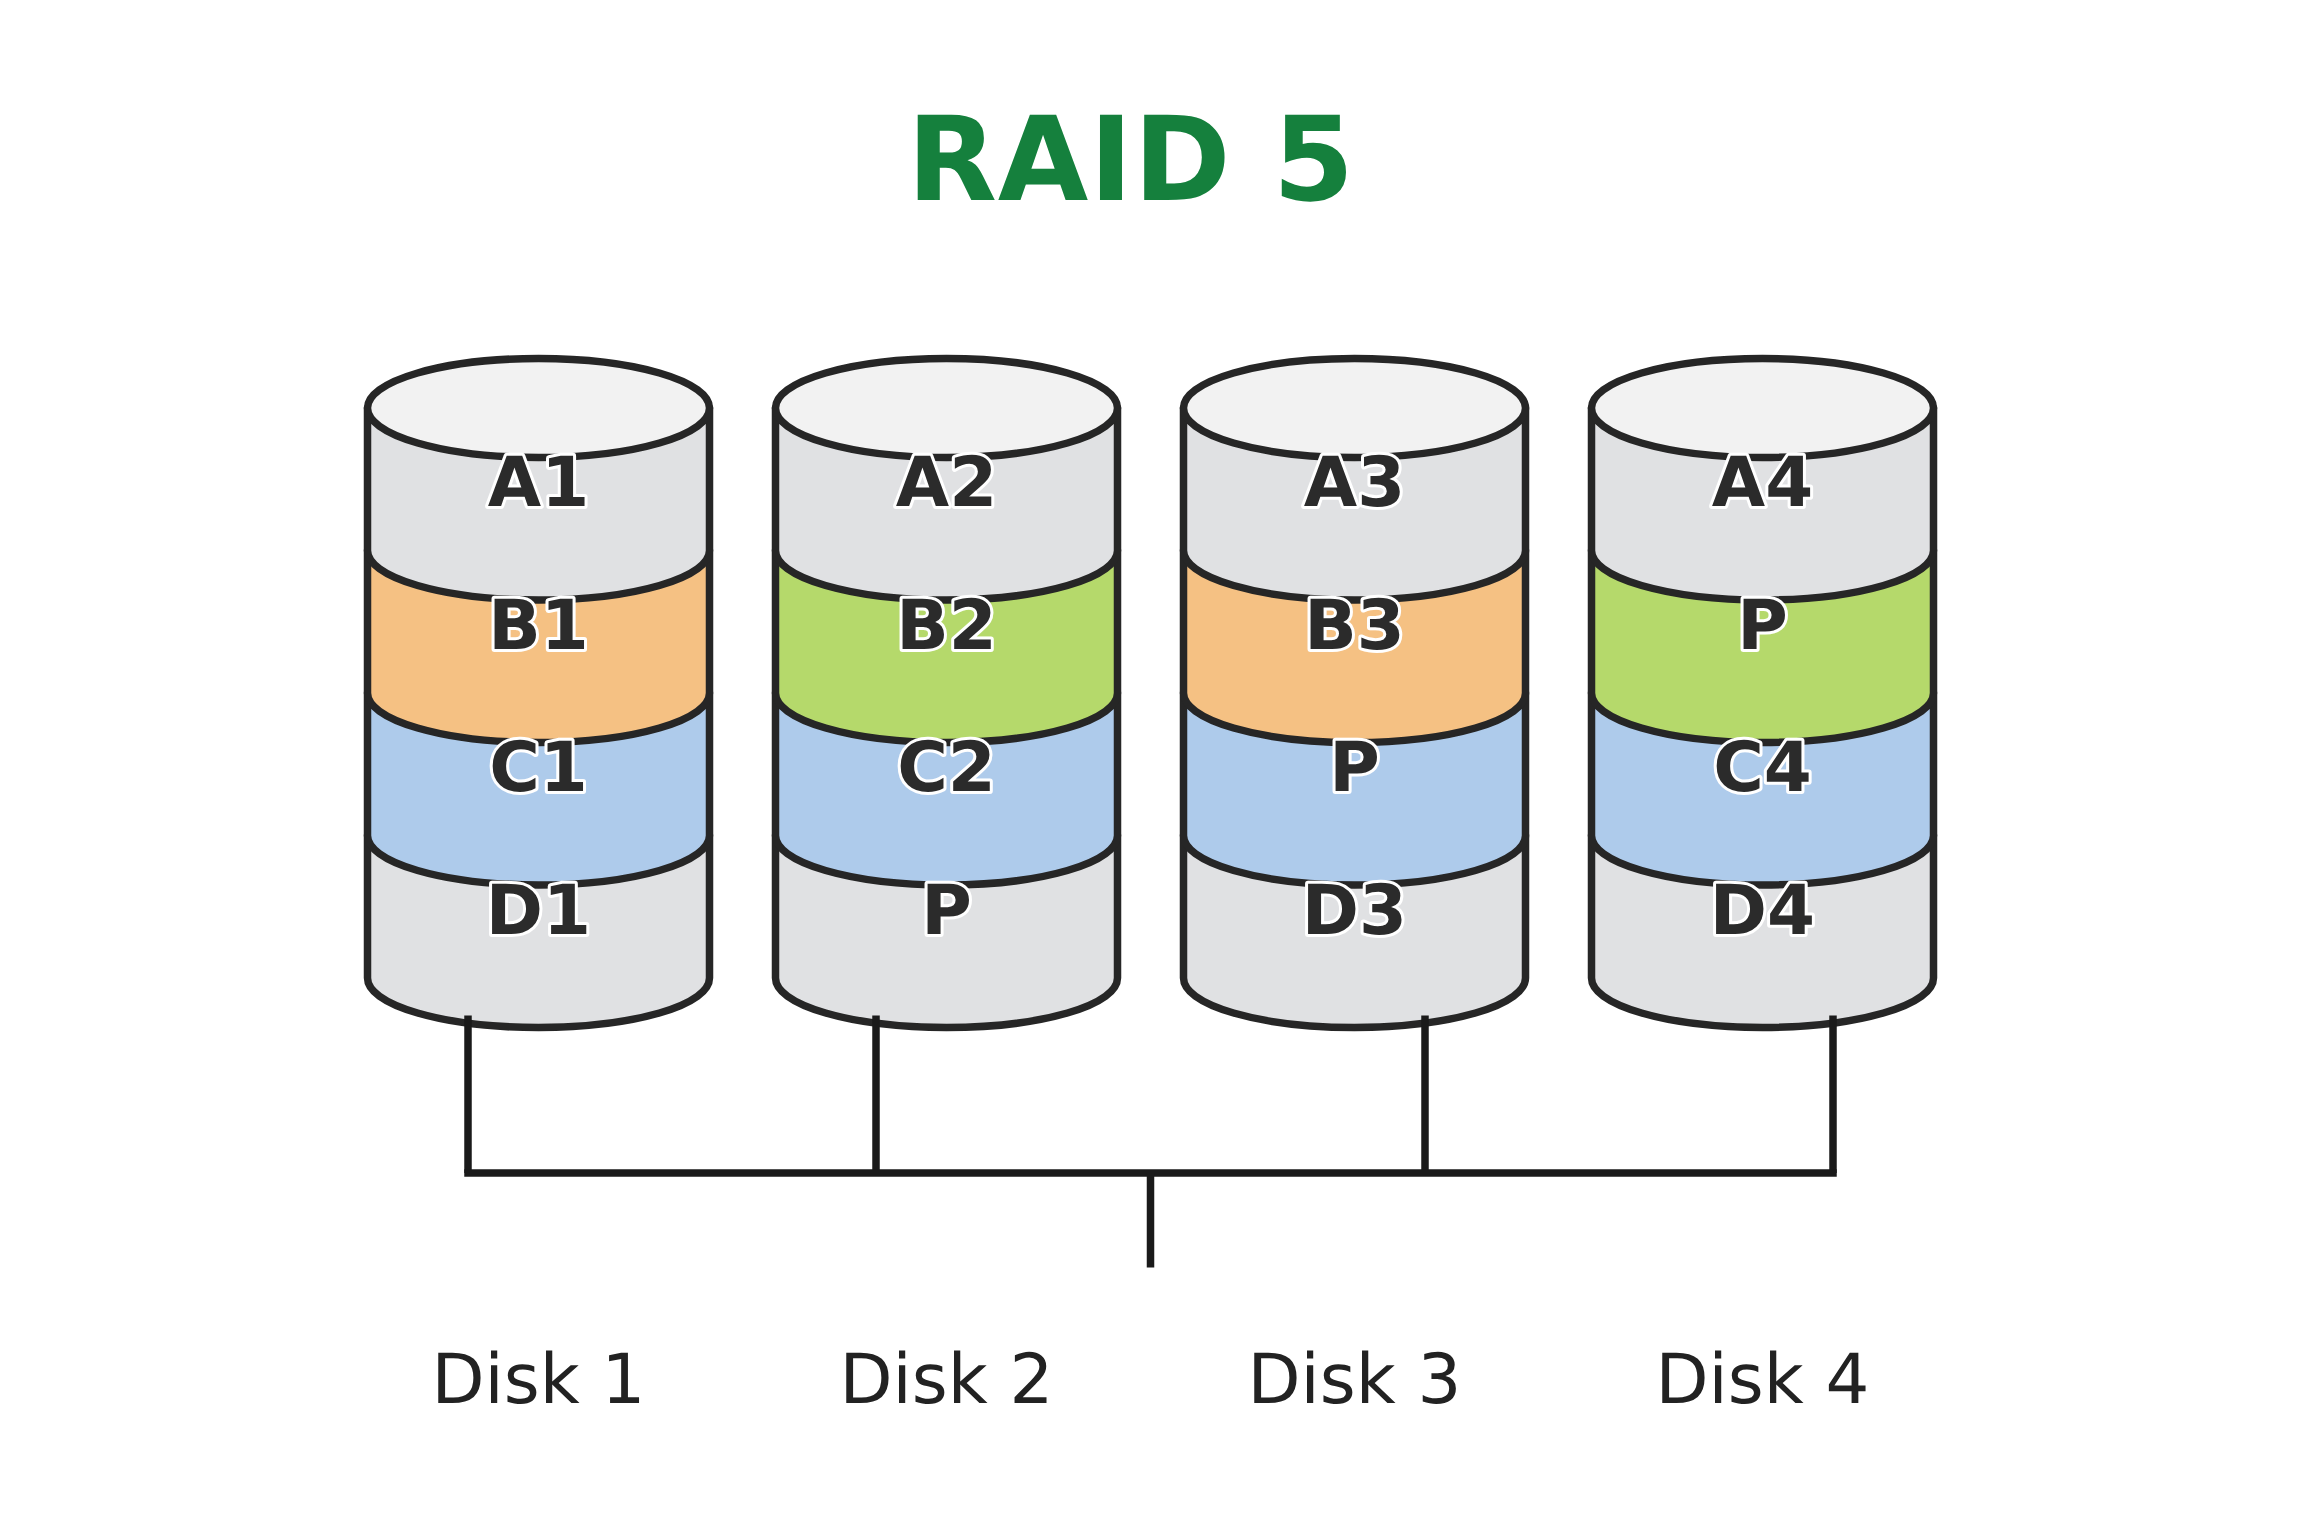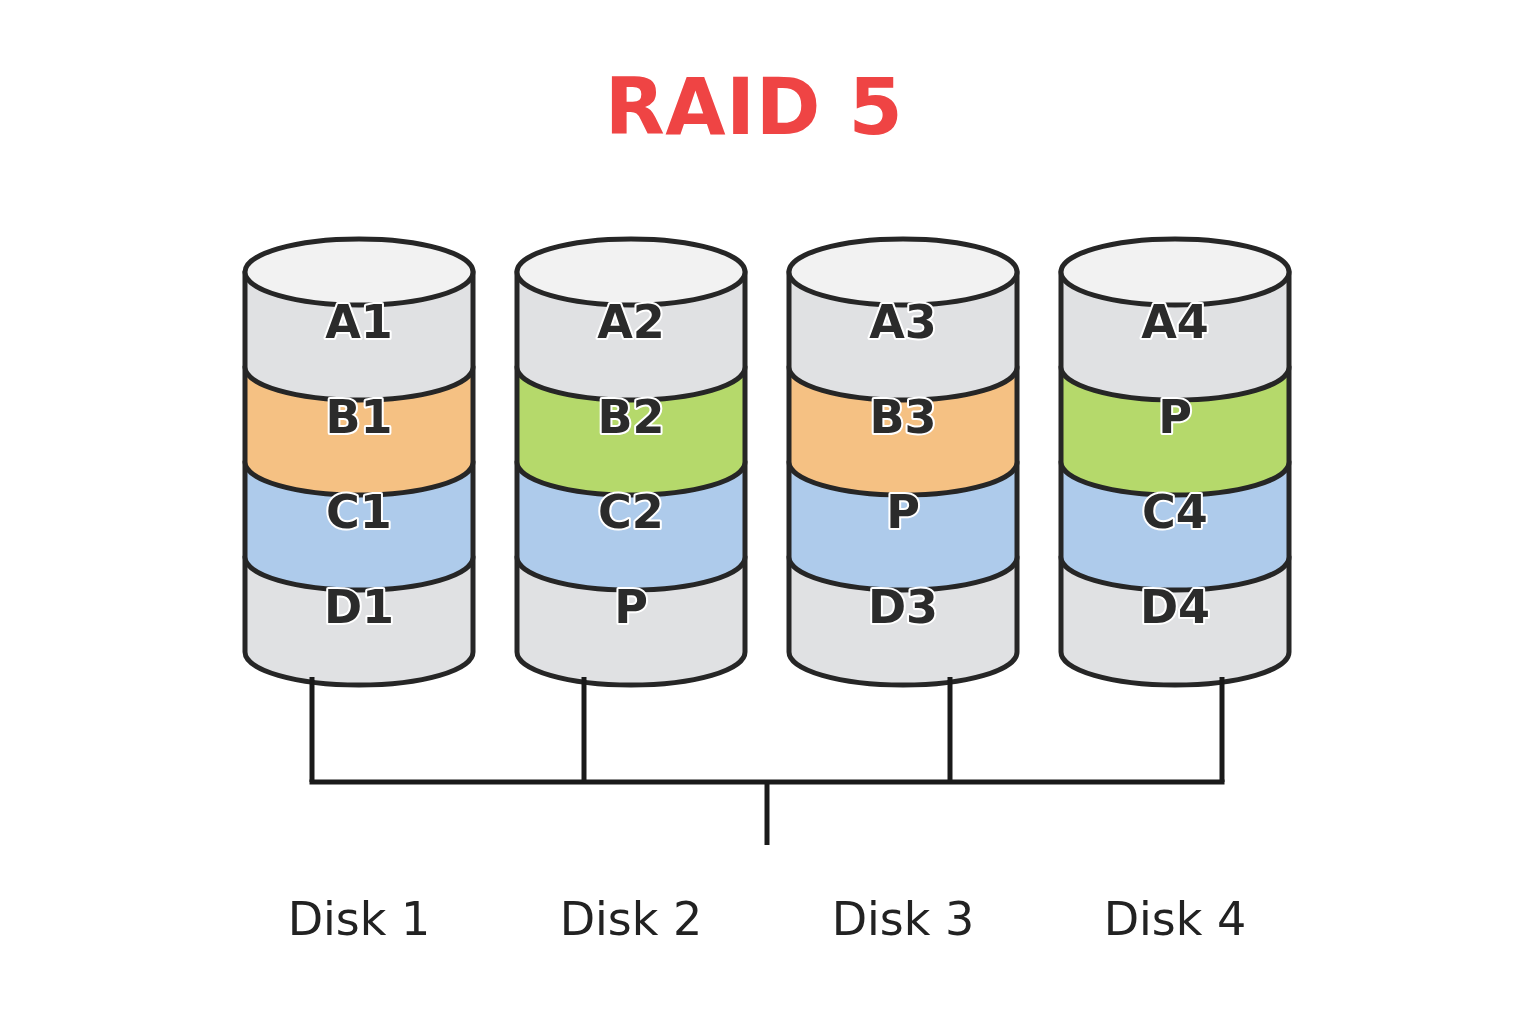--- a/index.html
+++ b/index.html
@@ -24,21 +24,21 @@
   }
 
   .title {
     position: absolute;
     left: 0;
     top: 68px;
     width: 1508px;
     text-align: center;
     font-size: 78px;
     font-weight: bold;
-    color: #ef4444;
+    color: #15803d;
     letter-spacing: 0.5px;
     line-height: 1;
     font-family: "DejaVu Sans", "Liberation Sans", sans-serif;
   }
 
   svg.diagram {
     position: absolute;
     left: 0;
     top: 0;
     width: 1536px;

